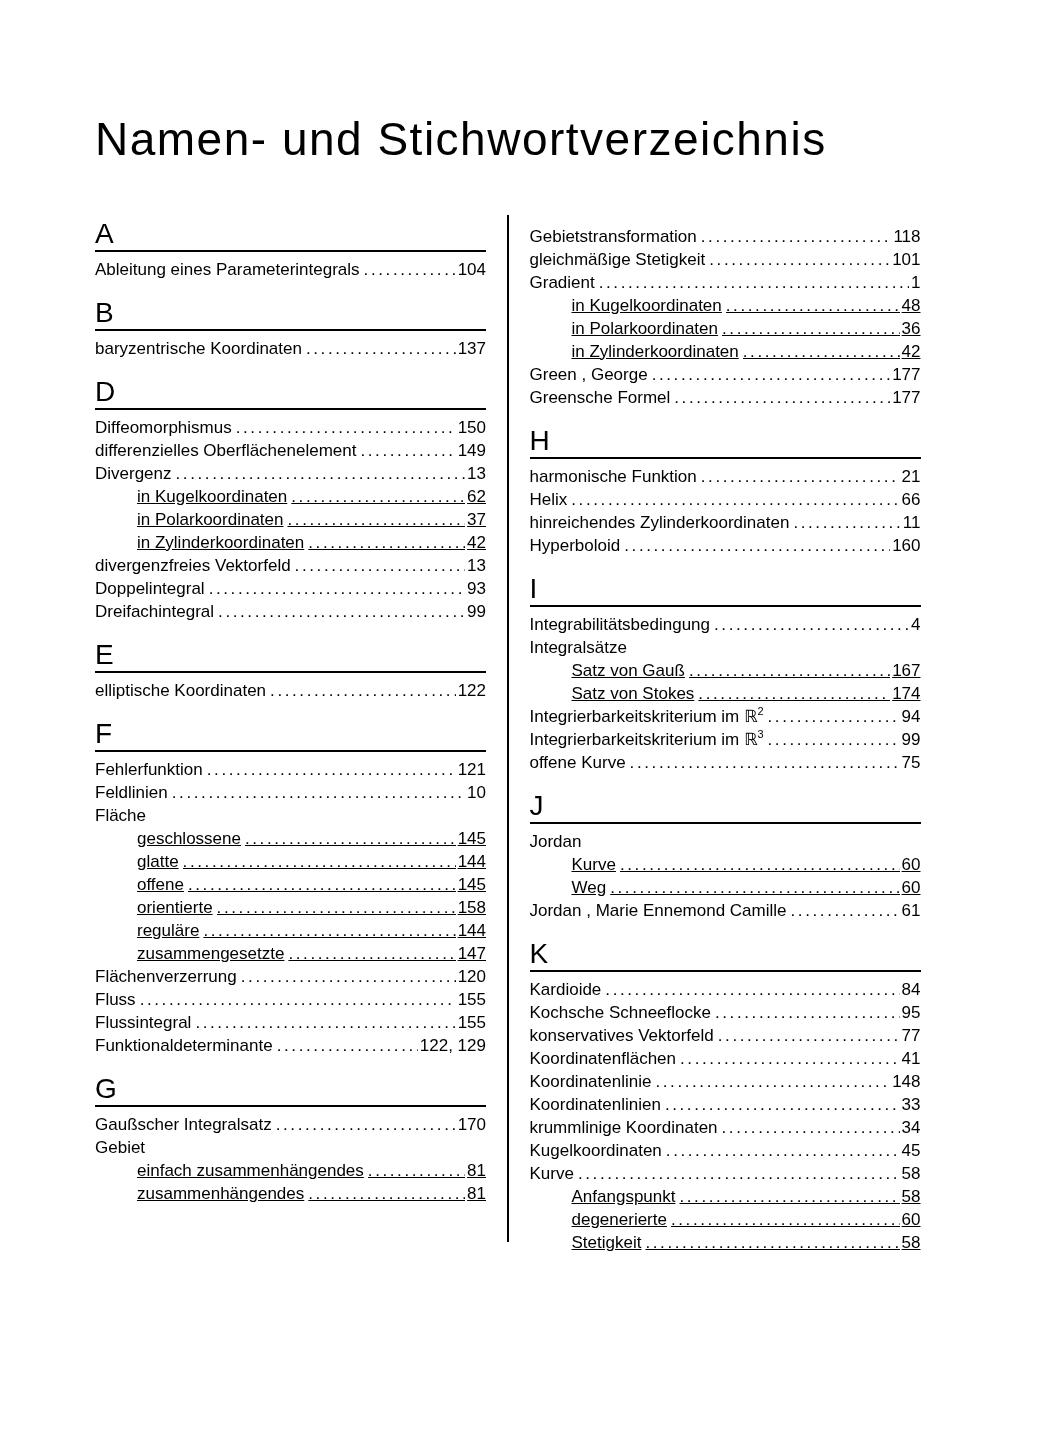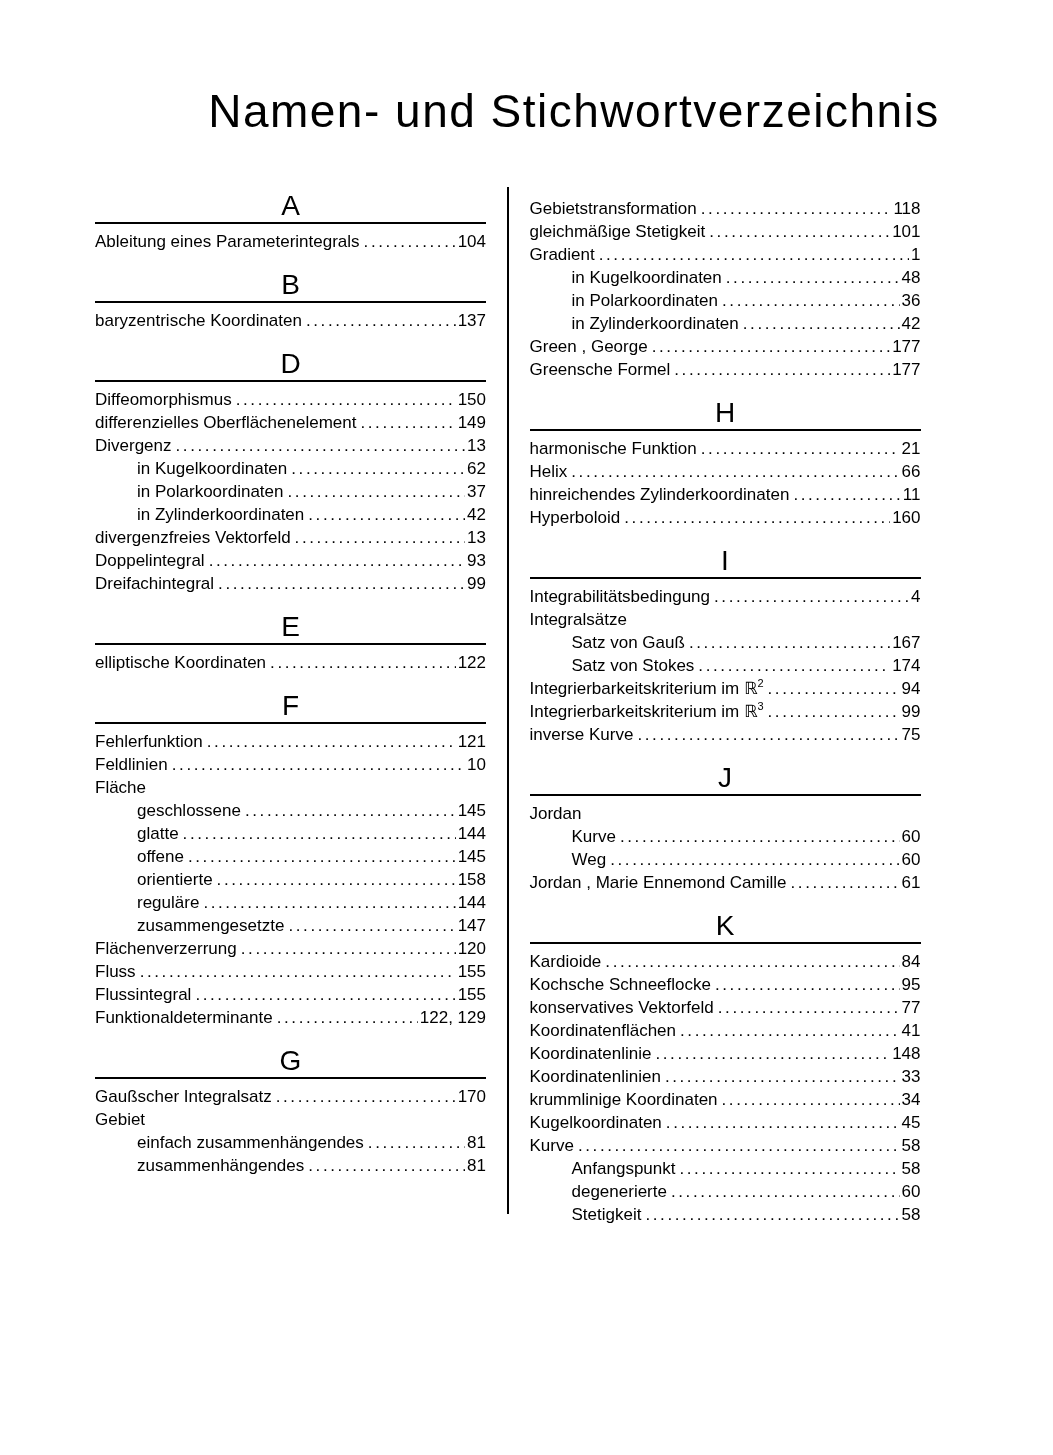--- a/index.html
+++ b/index.html
@@ -2,21 +2,21 @@
 <html><head>
 <meta charset="utf-8">
 <style>
   html, body { margin: 0; padding: 0; }
   body {
     width: 1053px; height: 1455px;
     background: #ffffff; color: #000000;
     font-family: "Liberation Sans", "DejaVu Sans", sans-serif;
     overflow: hidden;
   }
-  .page { padding: 86px 0 0 95px; text-align: center; }
+  .page { padding: 114px 0 0 95px; }
   .title {
     font-size: 46px; font-weight: normal; letter-spacing: 1.5px;
     margin: 0; line-height: 1.1; white-space: nowrap;
   }
   .columns { display: flex; margin-top: 54px; width: 827px; align-items: stretch; }
   .col { width: 391px; flex: 0 0 391px; }
   .divider {
     flex: 0 0 1.5px; width: 1.5px; background: #000;
     margin: -4px 21px 12px 21px;
   }
@@ -24,21 +24,21 @@
   .section:first-child { margin-top: 0; }
   .section-letter {
     font-size: 28px; line-height: 30px; font-weight: normal;
     border-bottom: 2px solid #000; padding-bottom: 1px;
   }
   .entries { padding-top: 6px; }
   .entry {
     display: flex; align-items: baseline;
     font-size: 17px; line-height: 23px;
   }
-  .entry.indent { padding-left: 42px; }
+  .entry.indent { padding-left: 42px; text-decoration: underline; }
   .label { white-space: nowrap; }
   .sup { font-size: 11px; line-height: 0; }
   .dots {
     flex: 1 1 auto; overflow: hidden; white-space: nowrap;
     margin: 0 2px 0 4px;
   }
   .dots::after {
     content: "...................................................................................";
     letter-spacing: 2.6px;
   }
@@ -319,21 +319,21 @@
               <span class="label"><span>Integrierbarkeitskriterium im ℝ</span><sup class="sup">2</sup></span>
               <span class="dots"></span>
               <span class="pg">94</span>
             </div>
             <div class="entry">
               <span class="label"><span>Integrierbarkeitskriterium im ℝ</span><sup class="sup">3</sup></span>
               <span class="dots"></span>
               <span class="pg">99</span>
             </div>
             <div class="entry">
-              <span class="label"><span>inverse Kurve</span></span>
+              <span class="label"><span>offene Kurve</span></span>
               <span class="dots"></span>
               <span class="pg">75</span>
             </div>
           </div>
         </section>
         <section class="section">
           <div class="section-letter">J</div>
           <div class="entries">
             <div class="entry">
               <span class="label"><span>Jordan</span></span>

